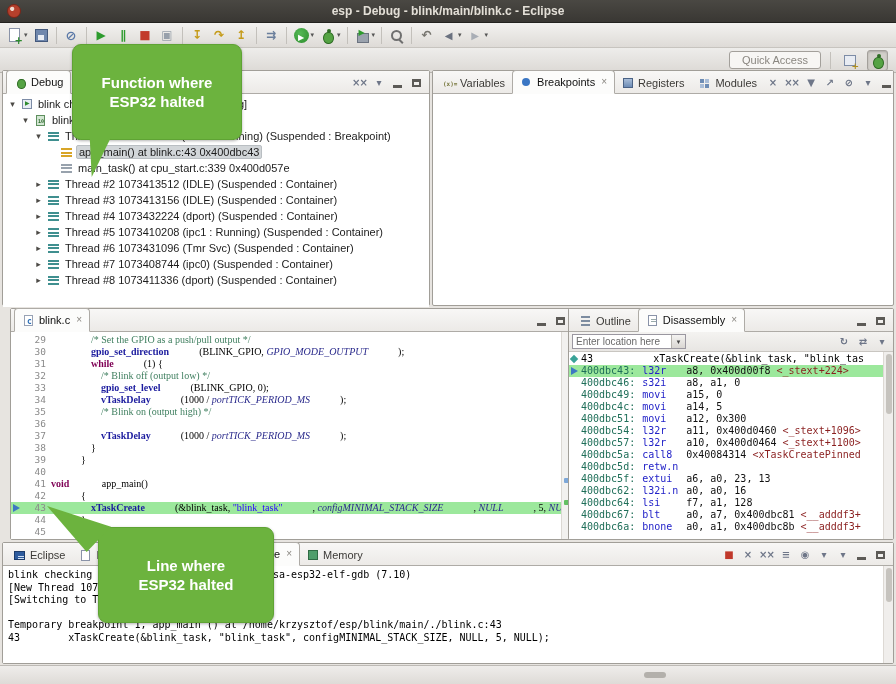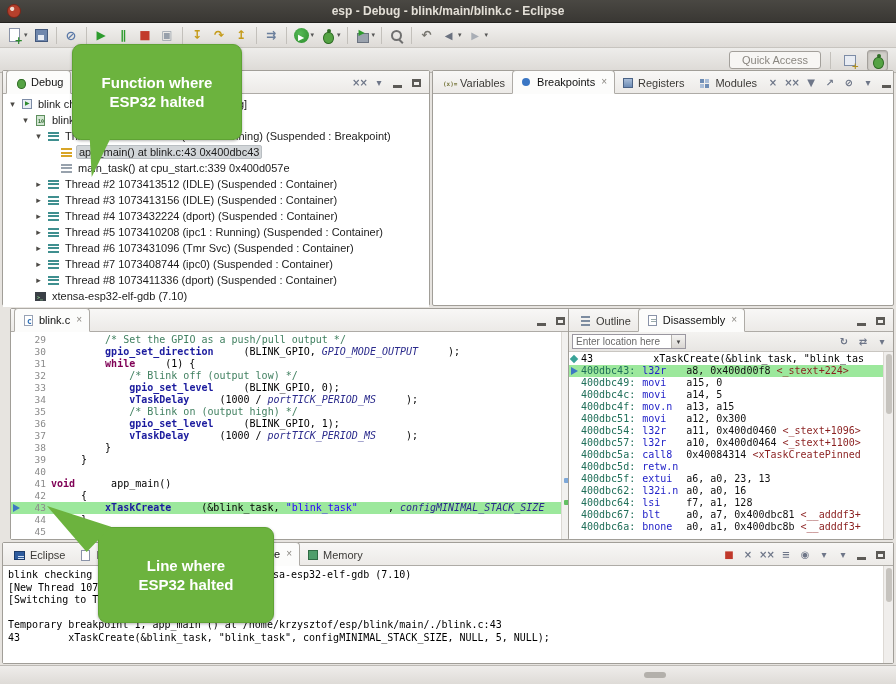--- a/index.html
+++ b/index.html
@@ -121,21 +121,21 @@
       display:flex;align-items:center;justify-content:center;flex:none;}
   .cb.checked::after{content:"✓";color:#c7641f;font:bold 10px/10px "DejaVu Sans",sans-serif;}
   .bp-empty{position:absolute;left:8px;top:162px;font-size:11px;color:#333;}
 
   
   #ed-lines{padding-top:2px;}
   .eline{height:12px;display:flex;align-items:center;font:10px/12px "DejaVu Sans Mono",monospace;}
   .eline.cur{background:#9ce89c;}
   .emarg{width:11px;flex:none;display:flex;align-items:center;}
   .enum{width:24px;flex:none;text-align:right;padding-right:5px;color:#8a8a8a;font-size:9.5px;}
-  .ecode{white-space:pre;}
+  .ecode{white-space:pre;font-family:Liberation Serif, serif;}
   .tk-p{color:#000;padding-left:30px;}
   .tk-c{color:#3f7f5f;}
   .tk-k{color:#7f0055;font-weight:bold;}
   .tk-f{color:#1b1b9e;font-weight:bold;}
   .tk-s{color:#2a00ff;}
   .tk-m{color:#2b2b8c;font-style:italic;}
   .parr{width:0;height:0;border-left:7px solid #3d78c2;border-top:4px solid transparent;
         border-bottom:4px solid transparent;margin-left:2px;}
   .ruler{position:absolute;right:0;top:0;bottom:0;width:11px;background:#f2f1ef;border-left:1px solid #dbd8d3;}
   .rmark{position:absolute;left:2px;width:7px;height:5px;border-radius:1px;}
@@ -357,25 +357,20 @@
         <div class="trow" style="padding-left: 30px;">
           <span class="exp">▸</span>
           <span class="mi mi-thread"></span>
           <span class="tlab">Thread #7 1073408744 (ipc0) (Suspended : Container)</span>
         </div>
         <div class="trow" style="padding-left: 30px;">
           <span class="exp">▸</span>
           <span class="mi mi-thread"></span>
           <span class="tlab">Thread #8 1073411336 (dport) (Suspended : Container)</span>
         </div>
-        <div class="trow" style="padding-left: 17px;">
-          <span class="exp"></span>
-          <span class="mi mi-gdb"></span>
-          <span class="tlab">xtensa-esp32-elf-gdb (7.10)</span>
-        </div>
       </div>
   </div>
 
   <div class="panel" id="p-break">
     <div class="phead">
       <div id="tabs-right" style="display:flex;align-items:flex-end;">
           <div class="tab">
             <span class="mi mi-variables"></span>
             <span class="tlabel">Variables</span>
           </div>
@@ -468,21 +463,20 @@
             <span class="ecode"><span class="tk-p">        </span><span class="tk-f">vTaskDelay</span><span class="tk-p">(1000 / </span><span class="tk-m">portTICK_PERIOD_MS</span><span class="tk-p">);</span></span>
           </div>
           <div class="eline">
             <span class="emarg"></span>
             <span class="enum">35</span>
             <span class="ecode"><span class="tk-p">        </span><span class="tk-c">/* Blink on (output high) */</span></span>
           </div>
           <div class="eline">
             <span class="emarg"></span>
             <span class="enum">36</span>
-            <span class="ecode"><span class="tk-p">        </span><span class="tk-f">gpio_set_level</span><span class="tk-p">(BLINK_GPIO, 1);</span></span>
           </div>
           <div class="eline">
             <span class="emarg"></span>
             <span class="enum">37</span>
             <span class="ecode"><span class="tk-p">        </span><span class="tk-f">vTaskDelay</span><span class="tk-p">(1000 / </span><span class="tk-m">portTICK_PERIOD_MS</span><span class="tk-p">);</span></span>
           </div>
           <div class="eline">
             <span class="emarg"></span>
             <span class="enum">38</span>
             <span class="ecode"><span class="tk-p">    }</span></span>
@@ -568,23 +562,23 @@
           </button>
           <button class="pbtn">
             <span class="pglyph">▾</span>
           </button>
         </div>
     </div>
     <div class="pbody" style="height:calc(100% - 43px);">
       <div id="dis-rows">
           <div class="drow"><span class="dmarg"><span class="pdia"></span></span><span class="dsrc">43          xTaskCreate(&amp;blink_task, "blink_tas</span></div>
           <div class="drow cur"><span class="dmarg"><span class="parr"></span></span><span class="daddr">400dbc43:</span><span class="dop">l32r</span><span class="dargs">a8, 0x400d00f8 </span><span class="dsym">&lt;_stext+224&gt;</span></div>
+          <div class="drow"><span class="dmarg"></span><span class="daddr">400dbc46:</span><span class="dop">s32i</span><span class="dargs">a8, a1, 0</span></div>
           <div class="drow"><span class="dmarg"></span><span class="daddr">400dbc49:</span><span class="dop">movi</span><span class="dargs">a15, 0</span></div>
           <div class="drow"><span class="dmarg"></span><span class="daddr">400dbc4c:</span><span class="dop">movi</span><span class="dargs">a14, 5</span></div>
-          <div class="drow"><span class="dmarg"></span><span class="daddr">400dbc4f:</span><span class="dop">mov.n</span><span class="dargs">a13, a15</span></div>
           <div class="drow"><span class="dmarg"></span><span class="daddr">400dbc51:</span><span class="dop">movi</span><span class="dargs">a12, 0x300</span></div>
           <div class="drow"><span class="dmarg"></span><span class="daddr">400dbc54:</span><span class="dop">l32r</span><span class="dargs">a11, 0x400d0460 </span><span class="dsym">&lt;_stext+1096&gt;</span></div>
           <div class="drow"><span class="dmarg"></span><span class="daddr">400dbc57:</span><span class="dop">l32r</span><span class="dargs">a10, 0x400d0464 </span><span class="dsym">&lt;_stext+1100&gt;</span></div>
           <div class="drow"><span class="dmarg"></span><span class="daddr">400dbc5a:</span><span class="dop">call8</span><span class="dargs">0x40084314 </span><span class="dsym">&lt;xTaskCreatePinned</span></div>
           <div class="drow"><span class="dmarg"></span><span class="daddr">400dbc5d:</span><span class="dop">retw.n</span><span class="dargs"></span></div>
           <div class="drow"><span class="dmarg"></span><span class="daddr">400dbc5f:</span><span class="dop">extui</span><span class="dargs">a6, a0, 23, 13</span></div>
           <div class="drow"><span class="dmarg"></span><span class="daddr">400dbc62:</span><span class="dop">l32i.n</span><span class="dargs">a0, a0, 16</span></div>
           <div class="drow"><span class="dmarg"></span><span class="daddr">400dbc64:</span><span class="dop">lsi</span><span class="dargs">f7, a1, 128</span></div>
           <div class="drow"><span class="dmarg"></span><span class="daddr">400dbc67:</span><span class="dop">blt</span><span class="dargs">a0, a7, 0x400dbc81 </span><span class="dsym">&lt;__adddf3+</span></div>
           <div class="drow"><span class="dmarg"></span><span class="daddr">400dbc6a:</span><span class="dop">bnone</span><span class="dargs">a0, a1, 0x400dbc8b </span><span class="dsym">&lt;__adddf3+</span></div>

